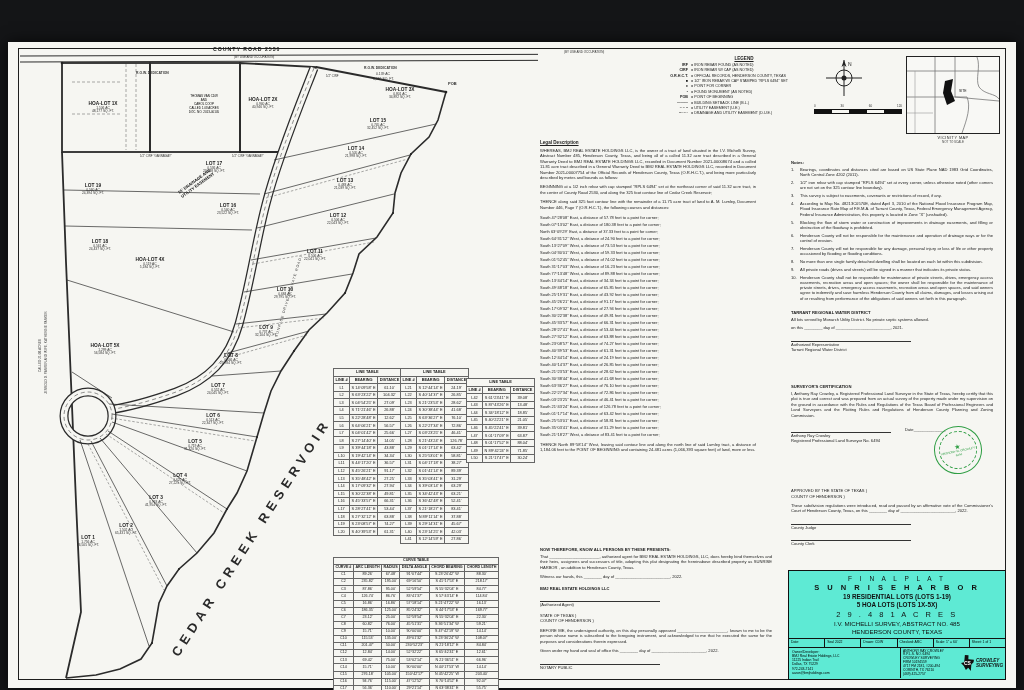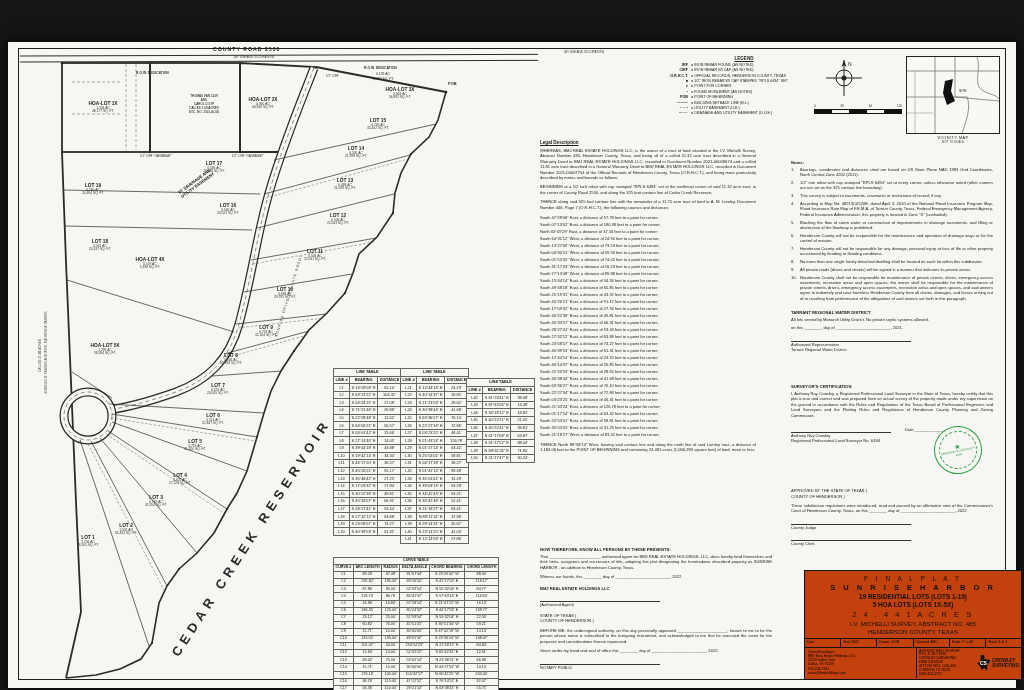--- a/index.html
+++ b/index.html
@@ -36,21 +36,21 @@
   .h1{font-size:4.6px;font-weight:bold;text-decoration:underline;margin-bottom:3px;}
   .h2{font-size:4.2px;font-weight:bold;margin-bottom:2px;}
   .p{font-size:4.1px;line-height:1.32;text-align:justify;margin-bottom:4px;}
   .call{font-size:4.0px;line-height:1.75;white-space:nowrap;}
   .note-row{display:flex;font-size:4.1px;line-height:1.3;margin-bottom:2.5px;text-align:justify;}
   .note-row .num{width:9px;flex:none;}
   .sigline{border-top:.7px solid #333;width:120px;margin-top:10px;}
   .sigcap{font-size:4.1px;line-height:1.35;}
   .blank{font-size:4.1px;line-height:1.4;}
   
-  .tblock{position:absolute;left:780px;top:528px;width:216px;height:108px;border:1.3px solid #111;background:#c2410c;margin-left:16px;}
+  .tblock{position:absolute;left:780px;top:528px;width:216px;height:108px;border:1.3px solid #111;background:#5eead4;}
   .tb-title{text-align:center;color:#111;padding-top:4px;}
   .tb-final{font-size:6.5px;letter-spacing:3px;}
   .tb-name{font-size:7.5px;font-weight:bold;letter-spacing:3px;margin-top:1px;}
   .tb-l1,.tb-l2{font-size:6.4px;font-weight:bold;margin-top:1px;}
   .tb-ac{font-size:7.5px;letter-spacing:2.5px;margin-top:2px;}
   .tb-sv,.tb-co{font-size:6.2px;margin-top:1px;}
   .tb-meta{display:flex;border-top:1px solid #111;border-bottom:.8px solid #111;margin-top:3px;}
   .tb-meta .cell{flex:1;border-right:.7px solid #111;font-size:3.4px;padding:1px 2px;height:6px;white-space:nowrap;overflow:hidden;}
   .tb-meta .cell:last-child{border-right:none;}
   .tb-bottom{display:flex;height:30px;}
@@ -982,21 +982,21 @@
     <div class="sigline"></div>
     <div class="sigcap">County Clerk</div>
   </div>
 
   <div class="tblock">
     <div class="tb-title">
       <div class="tb-final">F I N A L   P L A T</div>
       <div class="tb-name">S U N R I S E   H A R B O R</div>
       <div class="tb-l1">19 RESIDENTIAL LOTS (LOTS 1-19)</div>
       <div class="tb-l2">5 HOA LOTS (LOTS 1X-5X)</div>
-      <div class="tb-ac">2 4 . 4 4 1   A C R E S</div>
+      <div class="tb-ac">2 9 . 4 8 1   A C R E S</div>
       <div class="tb-sv">I.V. MICHELLI SURVEY, ABSTRACT NO. 485</div>
       <div class="tb-co">HENDERSON COUNTY, TEXAS</div>
     </div>
     <div class="tb-meta">
 
     <div class="cell">Date:</div>
           <div class="cell">Seal 2022</div>
           <div class="cell">Drawn: CDW</div>
           <div class="cell">Checked: ARC</div>
           <div class="cell">Scale: 1" = 60'</div>

